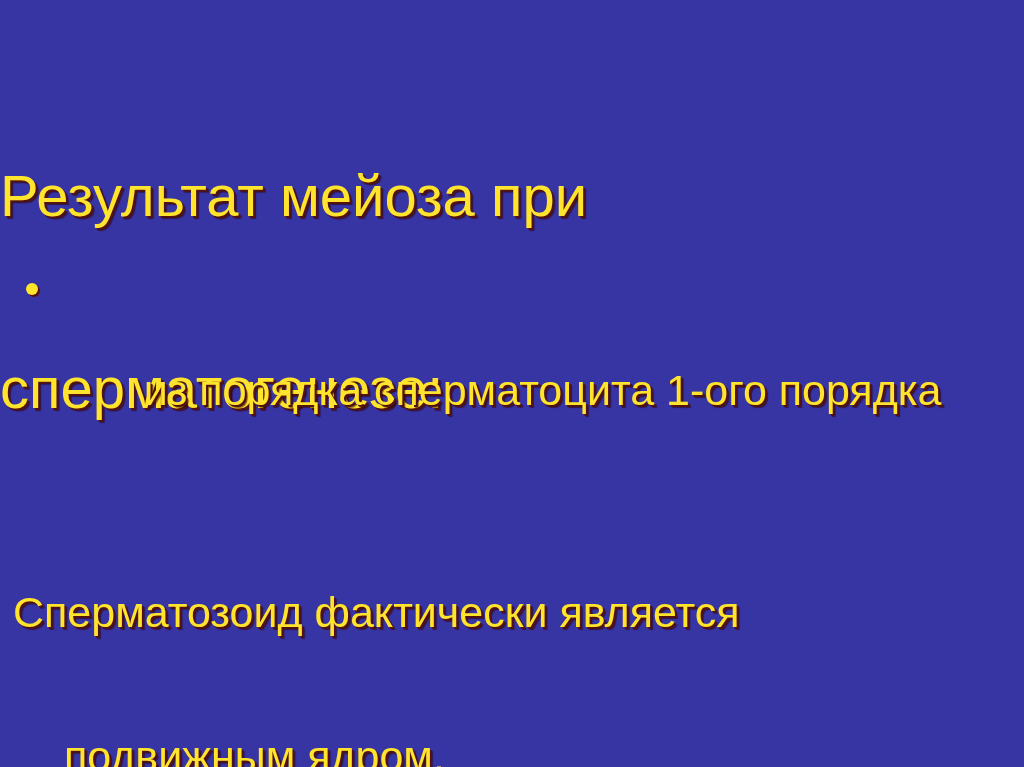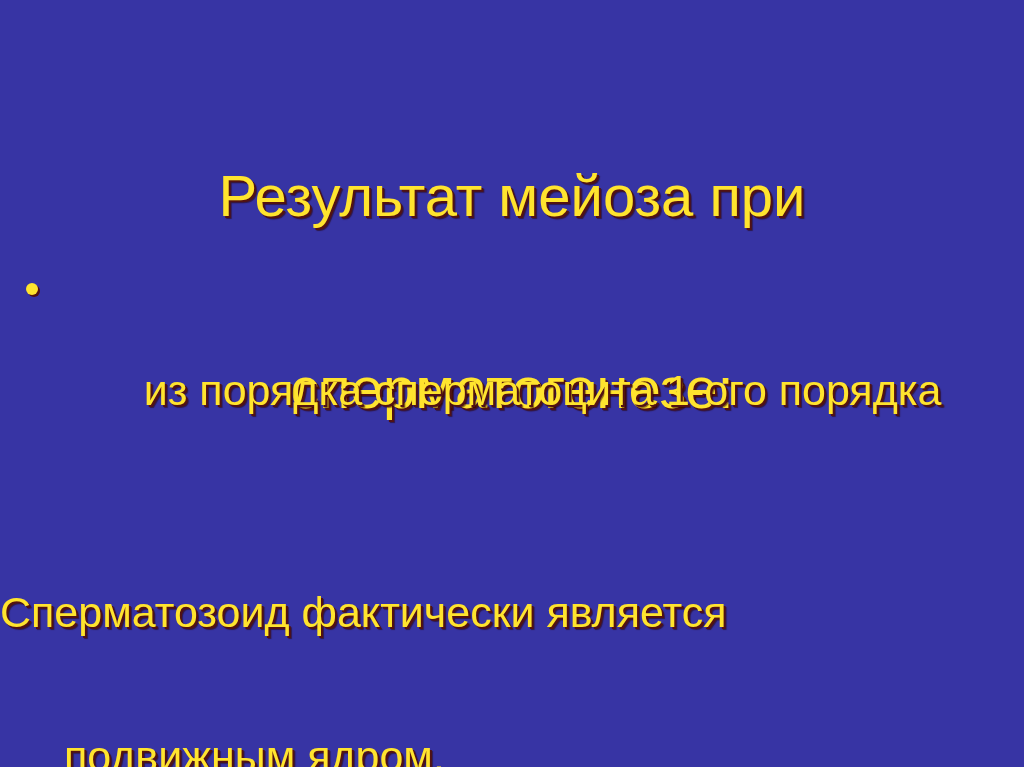--- a/index.html
+++ b/index.html
@@ -21,21 +21,20 @@
     color:var(--txt);
   }
   .slide *{white-space:pre-wrap;}
   .txt-shadow{
     text-shadow:2px 2px 0 var(--shadow), 3px 3px 1px rgba(40,0,0,0.55);
   }
   .title{
     position:absolute;
     left:0;top:36px;
     width:1024px;
-    text-align:center;
     font-size:58px;
     line-height:64px;
     letter-spacing:0px;
   }
   .bullet-para{
     position:absolute;
     left:34px;top:174px;
     width:960px;
     font-size:43px;
     line-height:48px;
@@ -52,21 +51,21 @@
     background:var(--txt);
     box-shadow:2px 2px 0 var(--shadow);
   }
   .para2{
     position:absolute;
     left:0;top:492px;
     width:1010px;
     font-size:43px;
     line-height:48px;
   }
-  .para2 .l1{}
+  .para2 .l1{padding-left:13px;}
   .para2 .l2{padding-left:64px;}
   .b{font-weight:400;}
 </style>
 </head>
 <body>
 
 <div class="slide">
 
   <div class="title txt-shadow">
     <div>Результат мейоза при</div>

